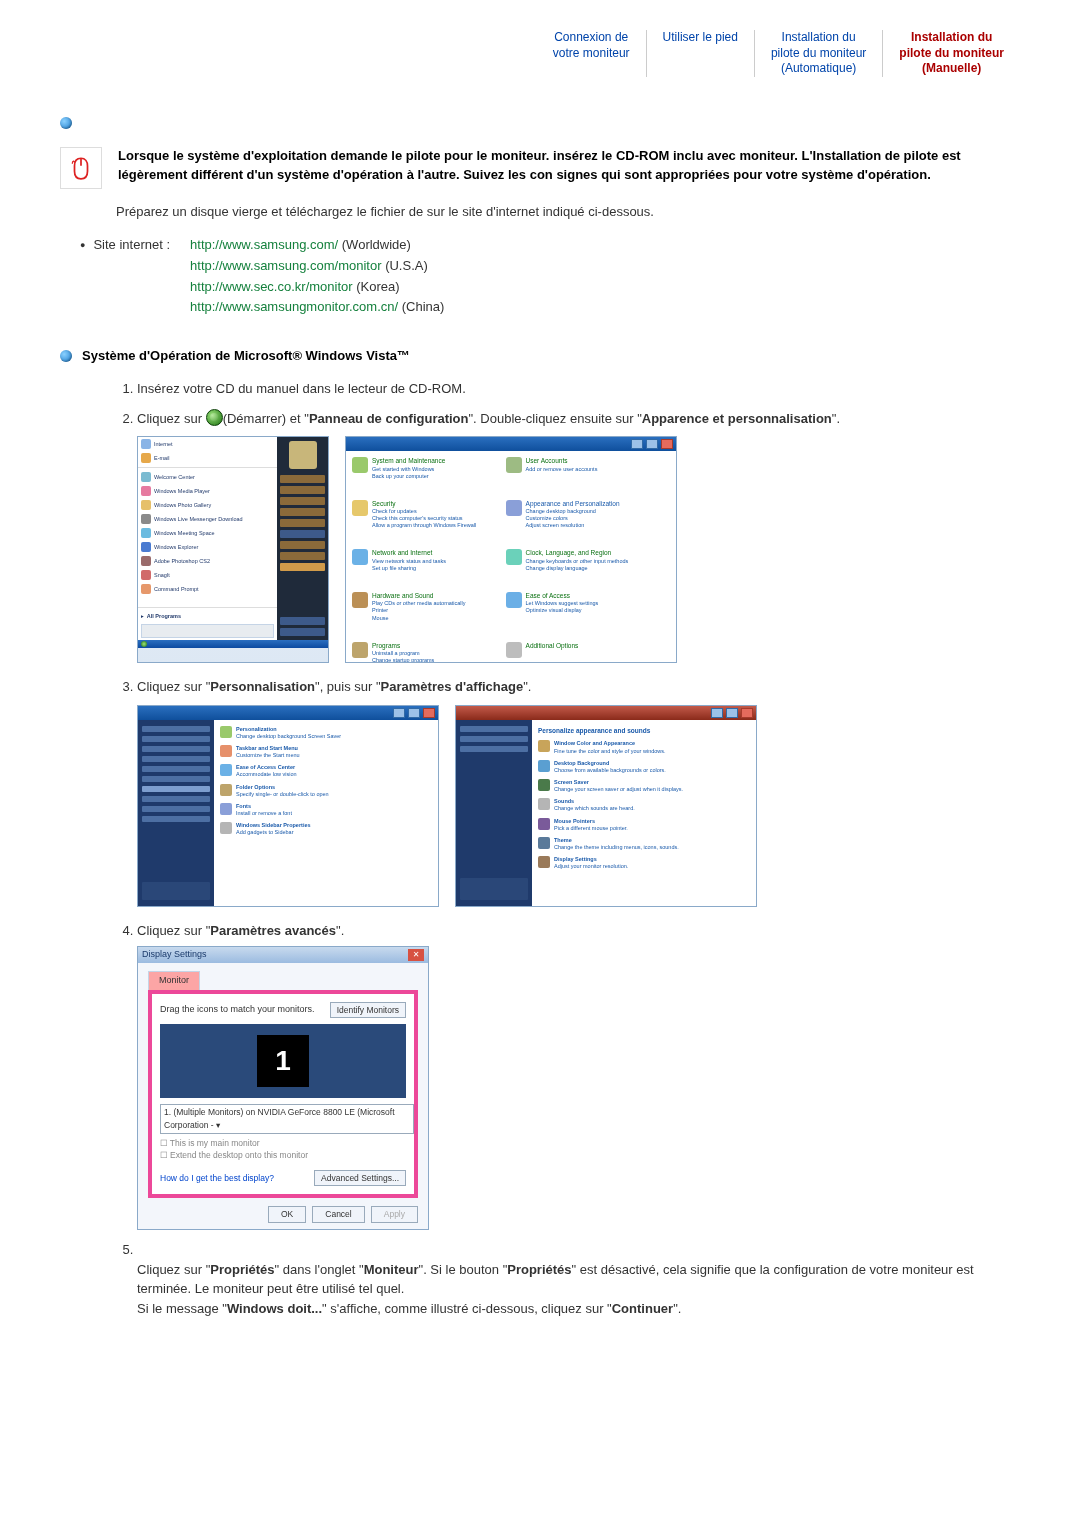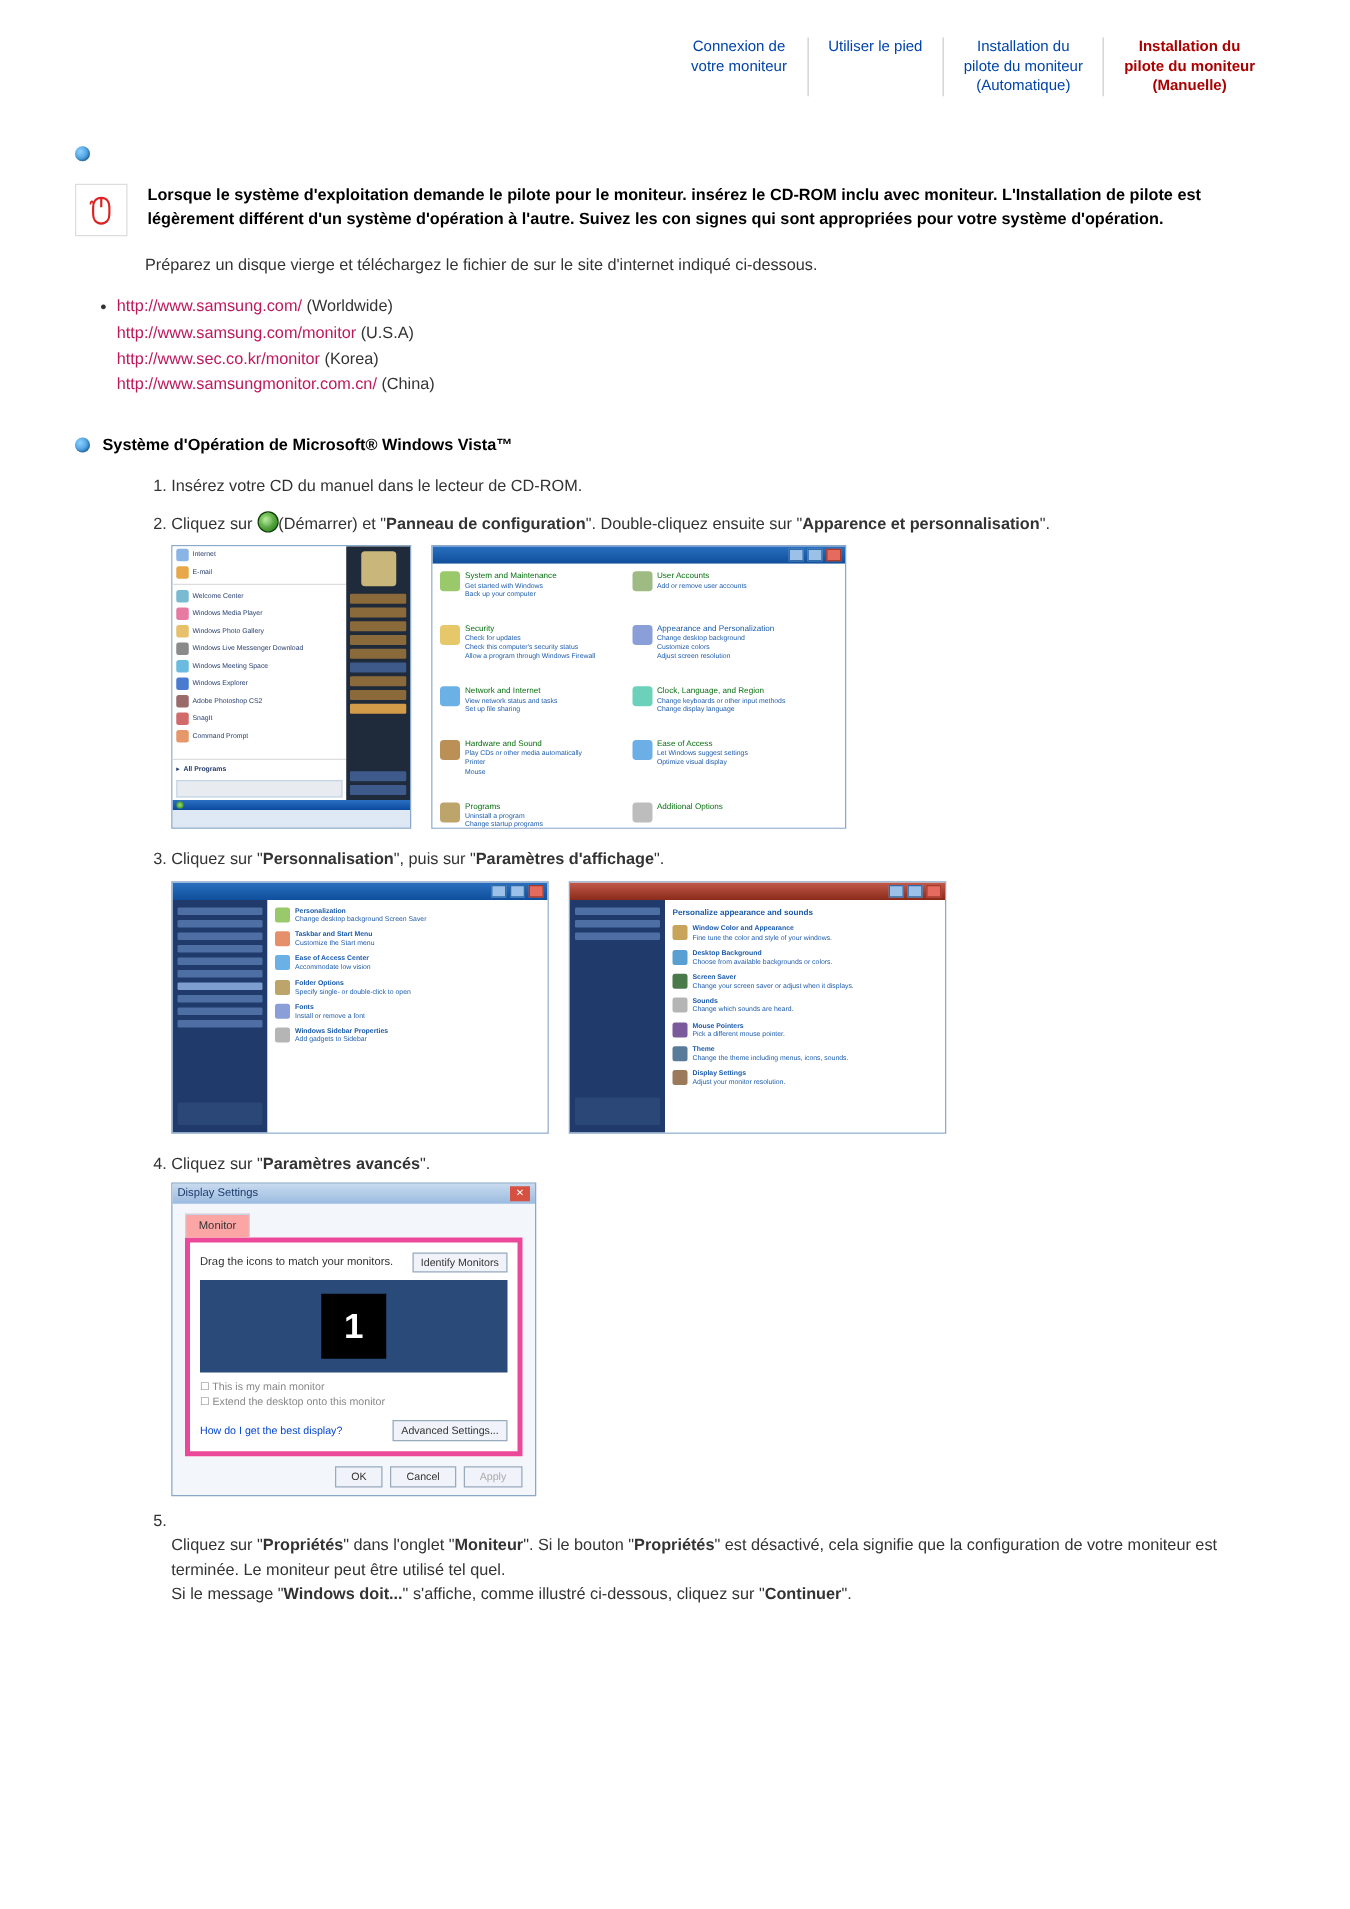--- a/index.html
+++ b/index.html
@@ -104,21 +104,21 @@
   }
   .site-row .bullet {
     font-size: 9px;
     line-height: 2.3;
   }
   .site-label {
     white-space: nowrap;
     padding-right: 12px;
   }
   .site-list a {
-    color: #be185d;
+    color: #15803d;
     text-decoration: none;
   }
   .subsection-row {
     display: flex;
     align-items: center;
     gap: 10px;
     margin-bottom: 16px;
   }
   .subsection-title {
     font-weight: bold;
@@ -377,20 +377,21 @@
         <path d="M4 8 C4 5 6 5 6 7" stroke="#d22" stroke-width="1.2" fill="none"></path>
       </svg>
     </div>
     <div class="intro-text">Lorsque le système d'exploitation demande le pilote pour le moniteur. insérez le CD-ROM inclu avec moniteur. L'Installation de pilote est légèrement différent d'un système d'opération à l'autre. Suivez les con signes qui sont appropriées pour votre système d'opération.</div>
   </div>
 
   <div class="prepare-text">Préparez un disque vierge et téléchargez le fichier de sur le site d'internet indiqué ci-dessous.</div>
 
   <div class="site-row">
     <span class="bullet">●</span>
+    <span class="site-label">Site internet :</span>
     <div class="site-list">
       <div><a href="#">http://www.samsung.com/</a><span> (Worldwide)</span></div>
       <div><a href="#">http://www.samsung.com/monitor</a><span> (U.S.A)</span></div>
       <div><a href="#">http://www.sec.co.kr/monitor</a><span> (Korea)</span></div>
       <div><a href="#">http://www.samsungmonitor.com.cn/</a><span> (China)</span></div>
     </div>
   </div>
 
   <div class="subsection-row">
     <span class="bullet-icon"></span>
@@ -645,20 +646,21 @@
           <div class="ds-body">
             <span class="ds-tab">Monitor</span>
             <div class="ds-inner">
               <div class="ds-drag-row">
                 <span>Drag the icons to match your monitors.</span>
                 <span class="ds-btn">Identify Monitors</span>
               </div>
               <div class="ds-preview">
                 <div class="ds-monitor">1</div>
               </div>
+              <div class="ds-select">1. (Multiple Monitors) on NVIDIA GeForce 8800 LE (Microsoft Corporation - ▾</div>
               <span class="ds-chk">☐ <span>This is my main monitor</span></span>
               <span class="ds-chk">☐ <span>Extend the desktop onto this monitor</span></span>
               <div style="display:flex;justify-content:space-between;align-items:center;margin-top:8px">
                 <span class="ds-link">How do I get the best display?</span>
                 <span class="ds-btn">Advanced Settings...</span>
               </div>
             </div>
             <div class="ds-footer">
               <span class="ds-btn">OK</span>
               <span class="ds-btn">Cancel</span>

